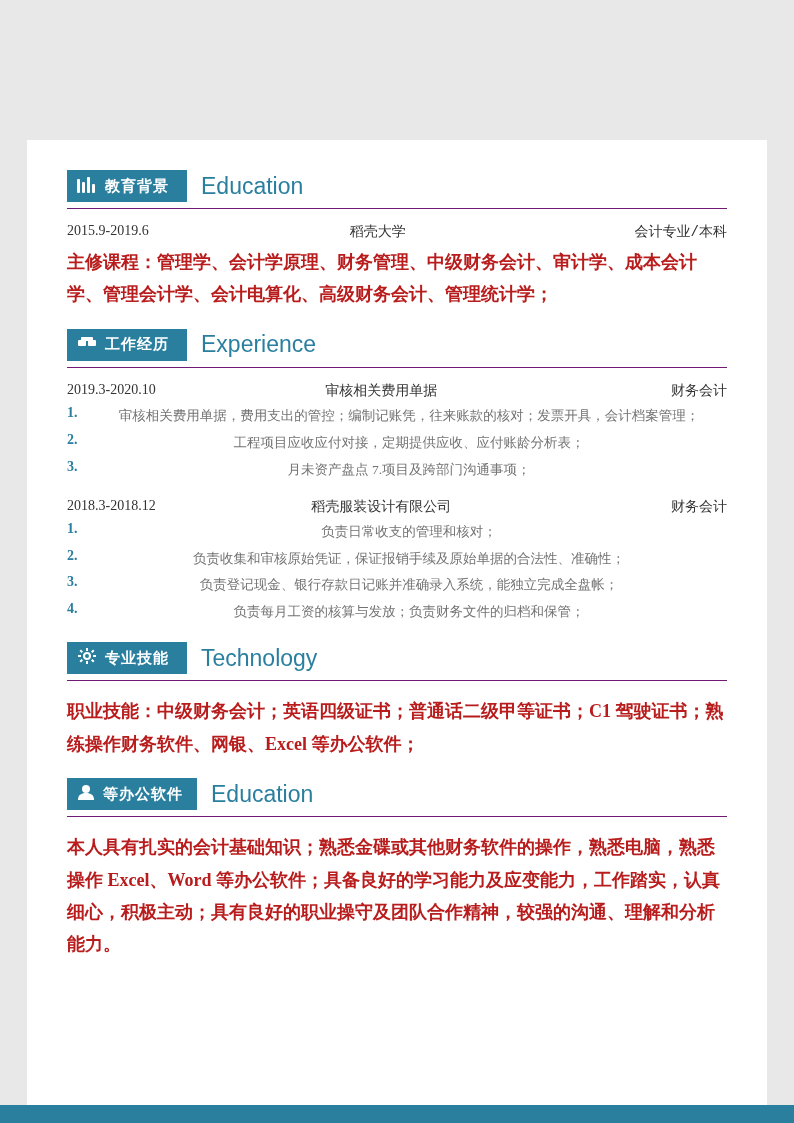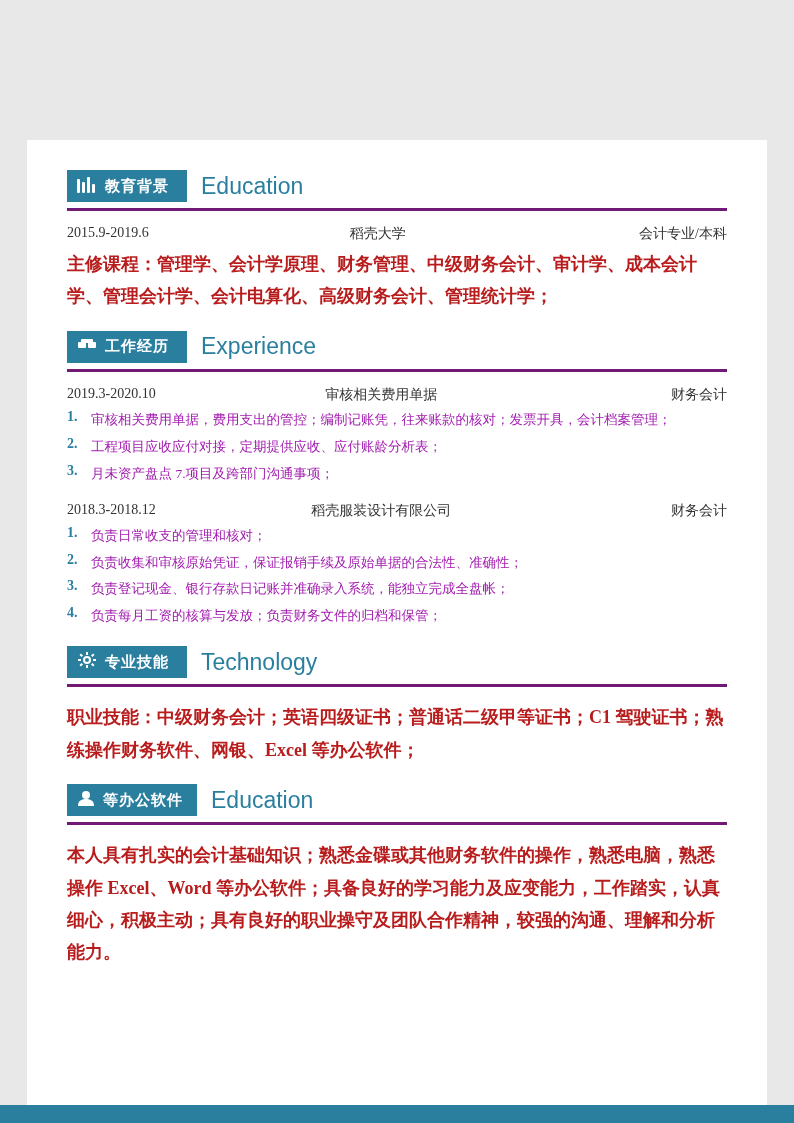--- a/index.html
+++ b/index.html
@@ -17,21 +17,21 @@
       background: #fff;
       margin: 0 auto;
       padding: 30px 40px 40px 40px;
       position: relative;
       top: 140px;
     }
     .section-header {
       display: flex;
       align-items: center;
       margin-bottom: 14px;
-      border-bottom: 3px solid #701a75;
+      border-bottom: 1px solid #701a75;
       padding-bottom: 6px;
     }
     .section-header-box {
       background: #2a7f9f;
       color: #fff;
       display: flex;
       align-items: center;
       padding: 5px 14px 5px 10px;
       font-size: 15px;
       font-weight: bold;
@@ -59,20 +59,21 @@
       color: #333;
       font-size: 14px;
     }
     .row-center {
       flex: 1;
       text-align: center;
     }
     .row-right {
       text-align: right;
       min-width: 120px;
+      font-family: Liberation Mono, monospace;
     }
     .content-text {
       font-size: 18px;
       line-height: 1.8;
       color: #b91c1c;
       margin-bottom: 4px;
       font-weight: bold;
     }
     .list-item {
       display: flex;
@@ -82,22 +83,23 @@
     .list-num {
       color: #2a7f9f;
       font-weight: bold;
       min-width: 20px;
       margin-right: 4px;
       font-size: 14px;
     }
     .list-text {
       font-size: 13.5px;
       line-height: 1.7;
-      color: #a21caf;
+      color: #737373;
       flex: 1;
+      text-align: center;
     }
     .subsection {
       margin-bottom: 16px;
     }
     .bottom-bar {
       position: fixed;
       bottom: 0;
       left: 0;
       width: 794px;
       height: 18px;

